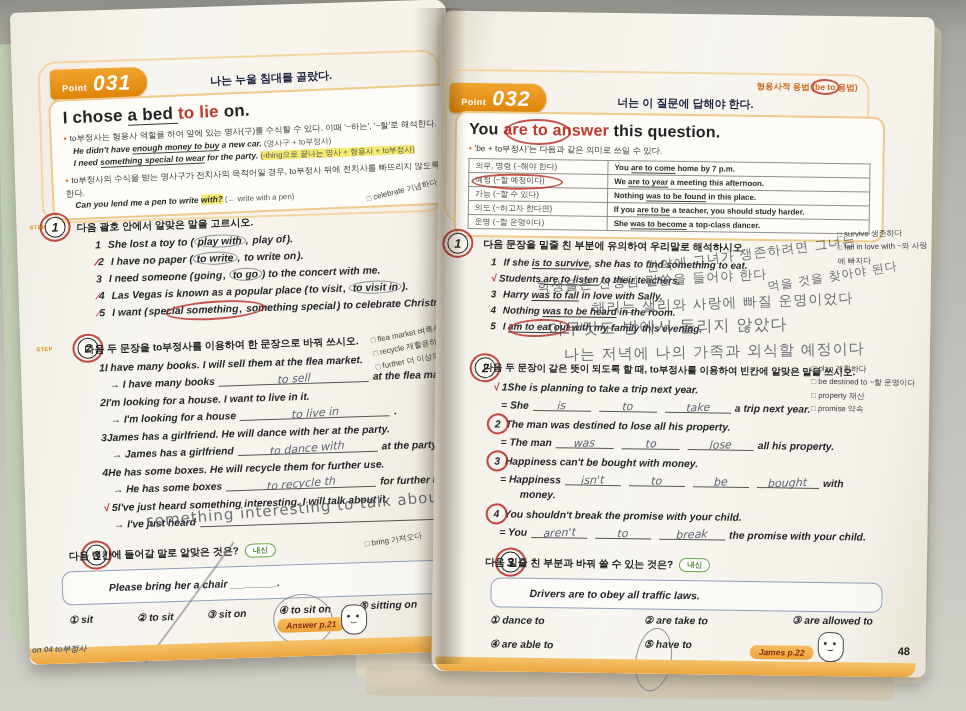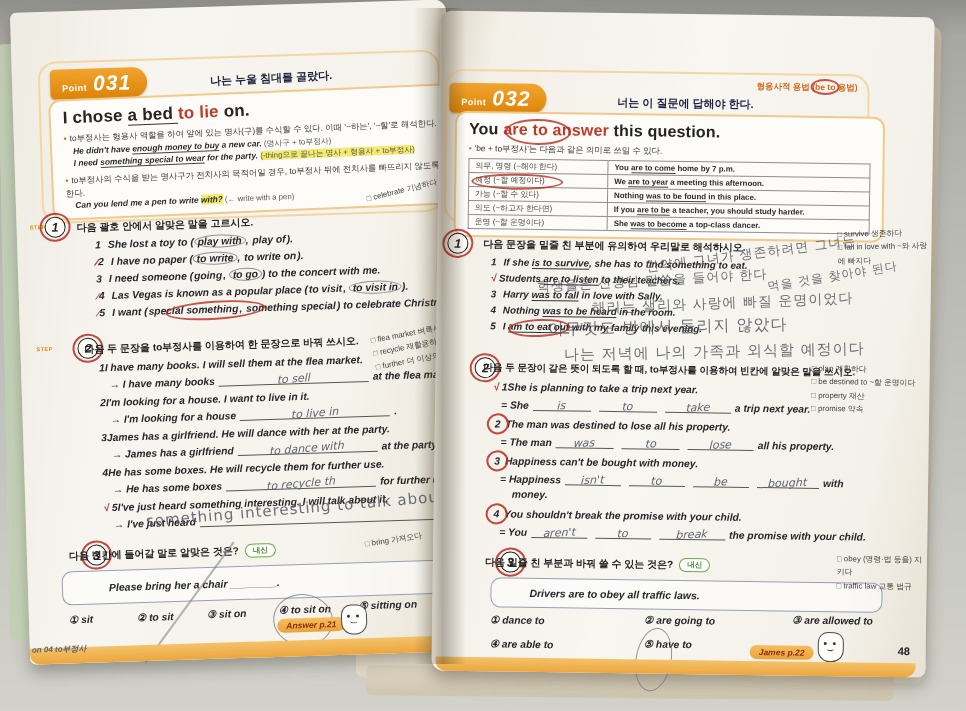--- a/index.html
+++ b/index.html
@@ -270,50 +270,46 @@
     <div class="abs stephead" style="left:48px;top:350px;font-size:9.5px;">다음 두 문장이 같은 뜻이 되도록 할 때, to부정사를 이용하여 빈칸에 알맞은 말을 쓰시오.</div>
 
     <div class="abs given" style="left:58px;top:370px;"><span class="no redchk">√</span> <span class="no">1</span><span>She is planning to take a trip next year.</span></div>
     <div class="abs ansline" style="left:66px;top:387px;"><span>= She</span><span class="blank" style="width:58px;"><span class="hw">is</span></span><span class="blank" style="width:58px;"><span class="hw">to</span></span><span class="blank" style="width:66px;"><span class="hw">take</span></span><span>a trip next year.</span></div>
 
     <div class="abs given" style="left:58px;top:407px;"><span class="no rc" style="padding:0 2px;">2</span> <span>The man was destined to lose all his property.</span></div>
     <div class="abs ansline" style="left:66px;top:424px;"><span>= The man</span><span class="blank" style="width:58px;"><span class="hw">was</span></span><span class="blank" style="width:58px;"><span class="hw">to</span></span><span class="blank" style="width:66px;"><span class="hw">lose</span></span><span>all his property.</span></div>
 
     <div class="abs given" style="left:58px;top:444px;"><span class="no rc" style="padding:0 2px;">3</span> <span>Happiness can't be bought with money.</span></div>
     <div class="abs ansline" style="left:66px;top:461px;"><span>= Happiness</span><span class="blank" style="width:56px;"><span class="hw">isn't</span></span><span class="blank" style="width:56px;"><span class="hw">to</span></span><span class="blank" style="width:56px;"><span class="hw">be</span></span><span class="blank" style="width:62px;"><span class="hw">bought</span></span><span>with</span></div>
-    <div class="abs ansline" style="left:78px;top:477px;">money.</div>
+    <div class="abs ansline" style="left:86px;top:477px;">money.</div>
 
     <div class="abs given" style="left:58px;top:497px;"><span class="no rc" style="padding:0 2px;">4</span> <span>You shouldn't break the promise with your child.</span></div>
     <div class="abs ansline" style="left:66px;top:514px;"><span>= You</span><span class="blank" style="width:56px;"><span class="hw">aren't</span></span><span class="blank" style="width:56px;"><span class="hw">to</span></span><span class="blank" style="width:66px;"><span class="hw">break</span></span><span>the promise with your child.</span></div>
 
     <div class="abs vocab" style="left:376px;top:346px;width:108px;">
       <span class="v">plan 계획하다</span>
       <span class="v" style="white-space:normal;">be destined to ~할 운명이다</span>
       <span class="v">property 재산</span>
       <span class="v">promise 약속</span>
     </div>
 
     
     <span class="abs stepnum rc" style="left:16px;top:540px;">3</span>
     <div class="abs stephead" style="left:52px;top:544px;"><span>다음 밑줄 친 부분과 바꿔 쓸 수 있는 것은?</span><span class="naesin">내신</span></div>
     <div class="abs qbox" style="left:58px;top:566px;width:352px;height:28px;padding-left:38px;">
       <span class="qtext"><span>Drivers </span><span class="ul">are to</span><span> obey all traffic laws.</span></span>
     </div>
 
     <div class="abs opt" style="left:58px;top:602px;"><span>①</span> <span>dance to</span></div>
-    <div class="abs opt" style="left:212px;top:600px;"><span>②</span> <span>are going to</span></div>
+    <div class="abs opt" style="left:212px;top:600px;"><span>②</span> <span>are take to</span></div>
     <div class="abs opt" style="left:360px;top:598px;"><span>③</span> <span>are allowed to</span></div>
     <div class="abs opt" style="left:58px;top:626px;"><span>④</span> <span>are able to</span></div>
     <div class="abs opt" style="left:212px;top:624px;font-style:italic;"><span>⑤</span> <span>have to</span></div>
     <div class="abs pencil-ell" style="left:204px;top:614px;width:34px;height:62px;transform:rotate(9deg);"></div>
 
-    <div class="abs vocab" style="left:404px;top:536px;width:88px;">
-      <span class="v" style="white-space:normal;">obey (명령·법 등을) 지키다</span>
-      <span class="v" style="white-space:normal;">traffic law 교통 법규</span>
-    </div>
 
     <span class="abs ansbadge" style="left:318px;top:630px;z-index:3;">James  p.22</span>
     <div class="mascot" style="left:386px;top:616px;z-index:3;"></div>
     <div class="abs pagenum" style="left:466px;top:628px;z-index:3;">48</div>
 
     <div class="abs oband" style="left:4px;right:10px;top:646px;height:14px;"></div>
   </div>
 
   <div class="abs gutter"></div>
 </div>

